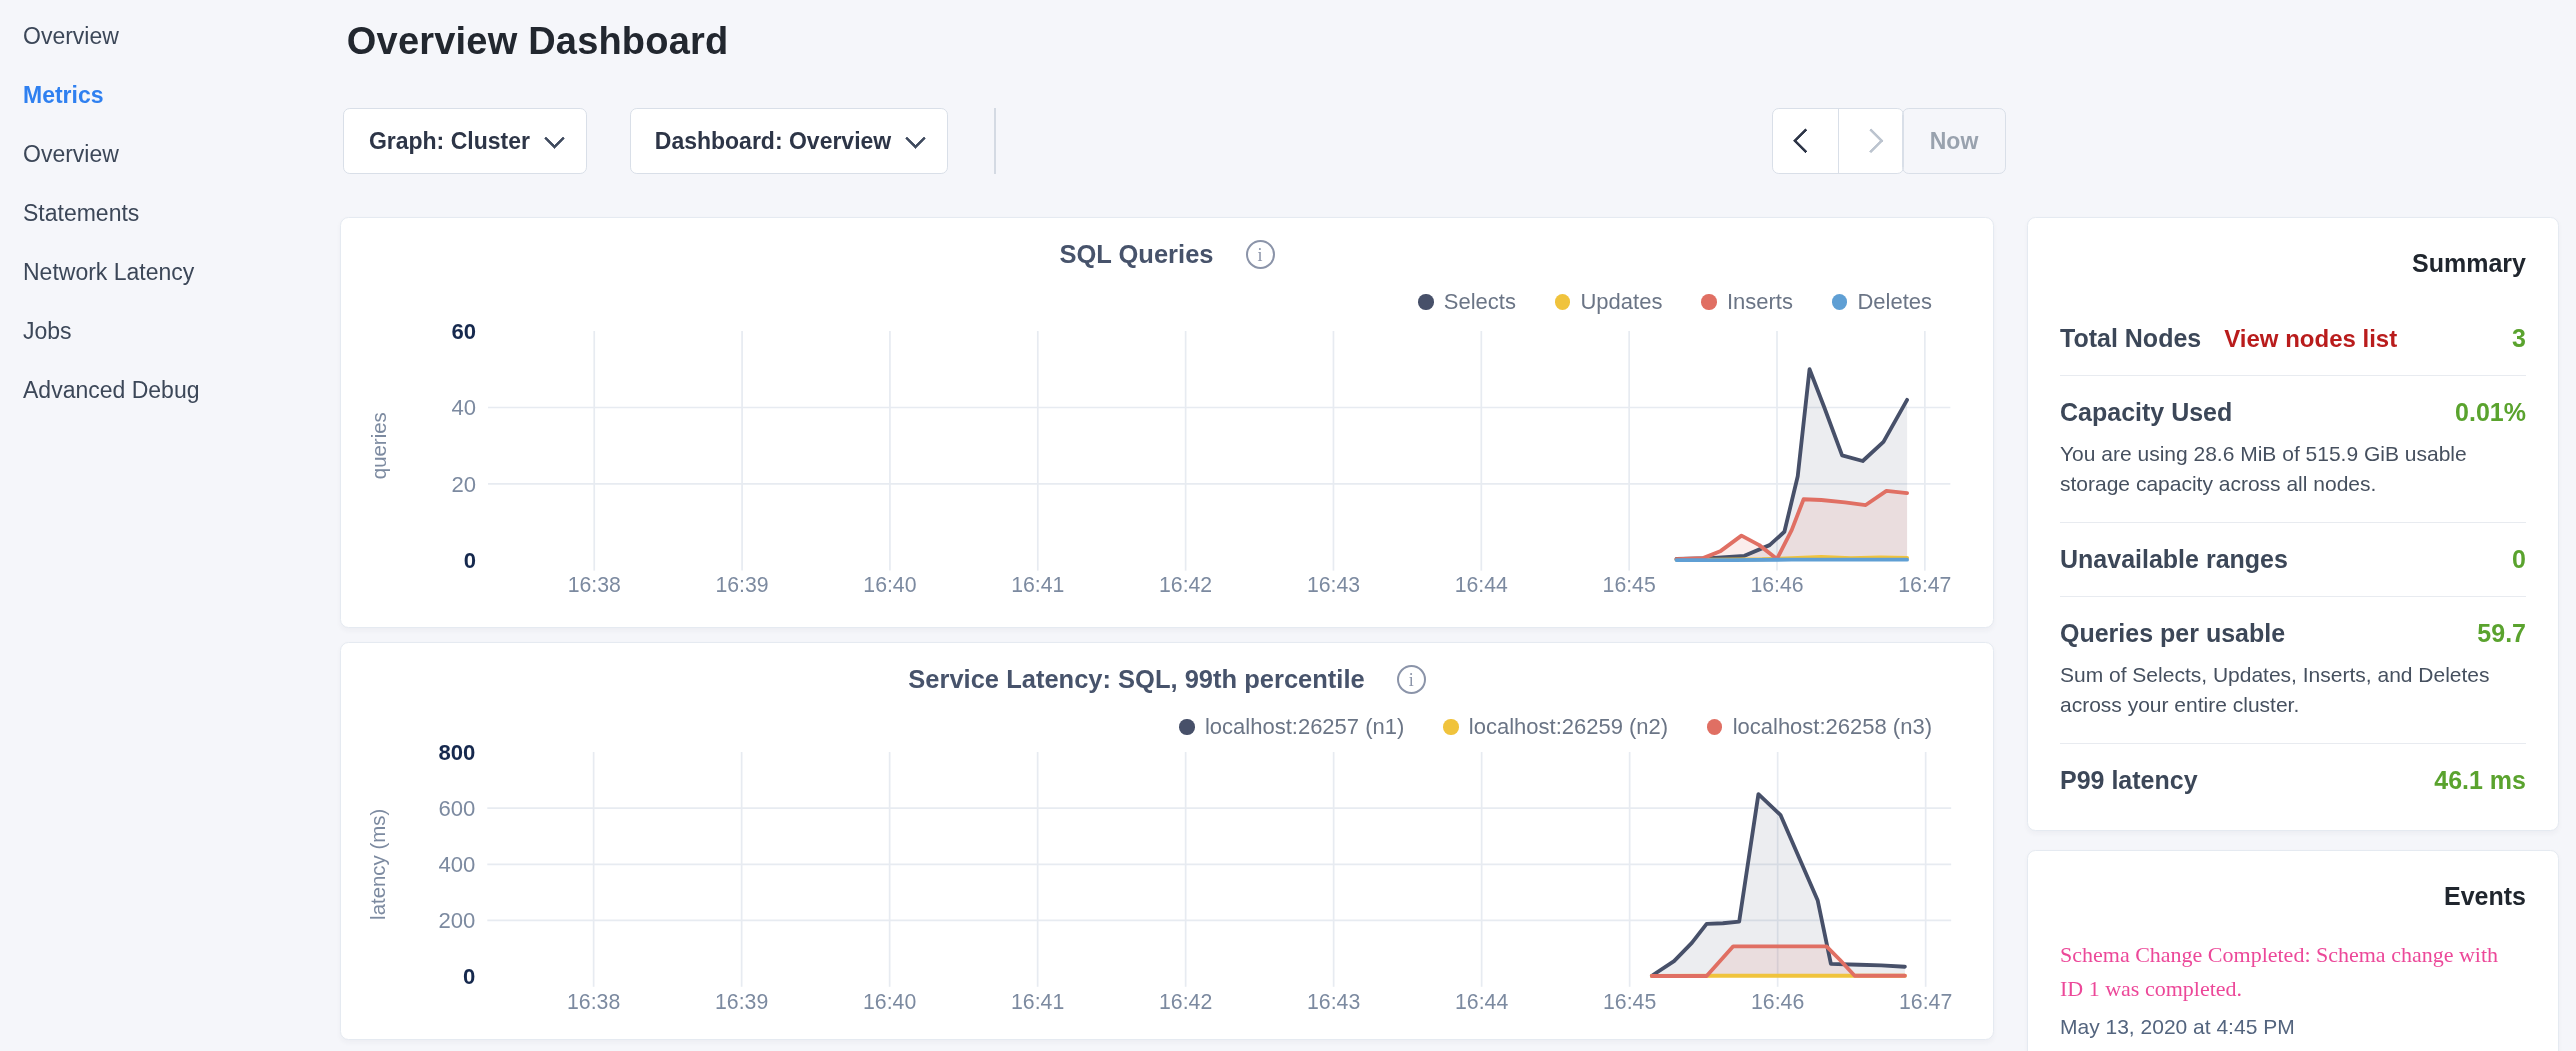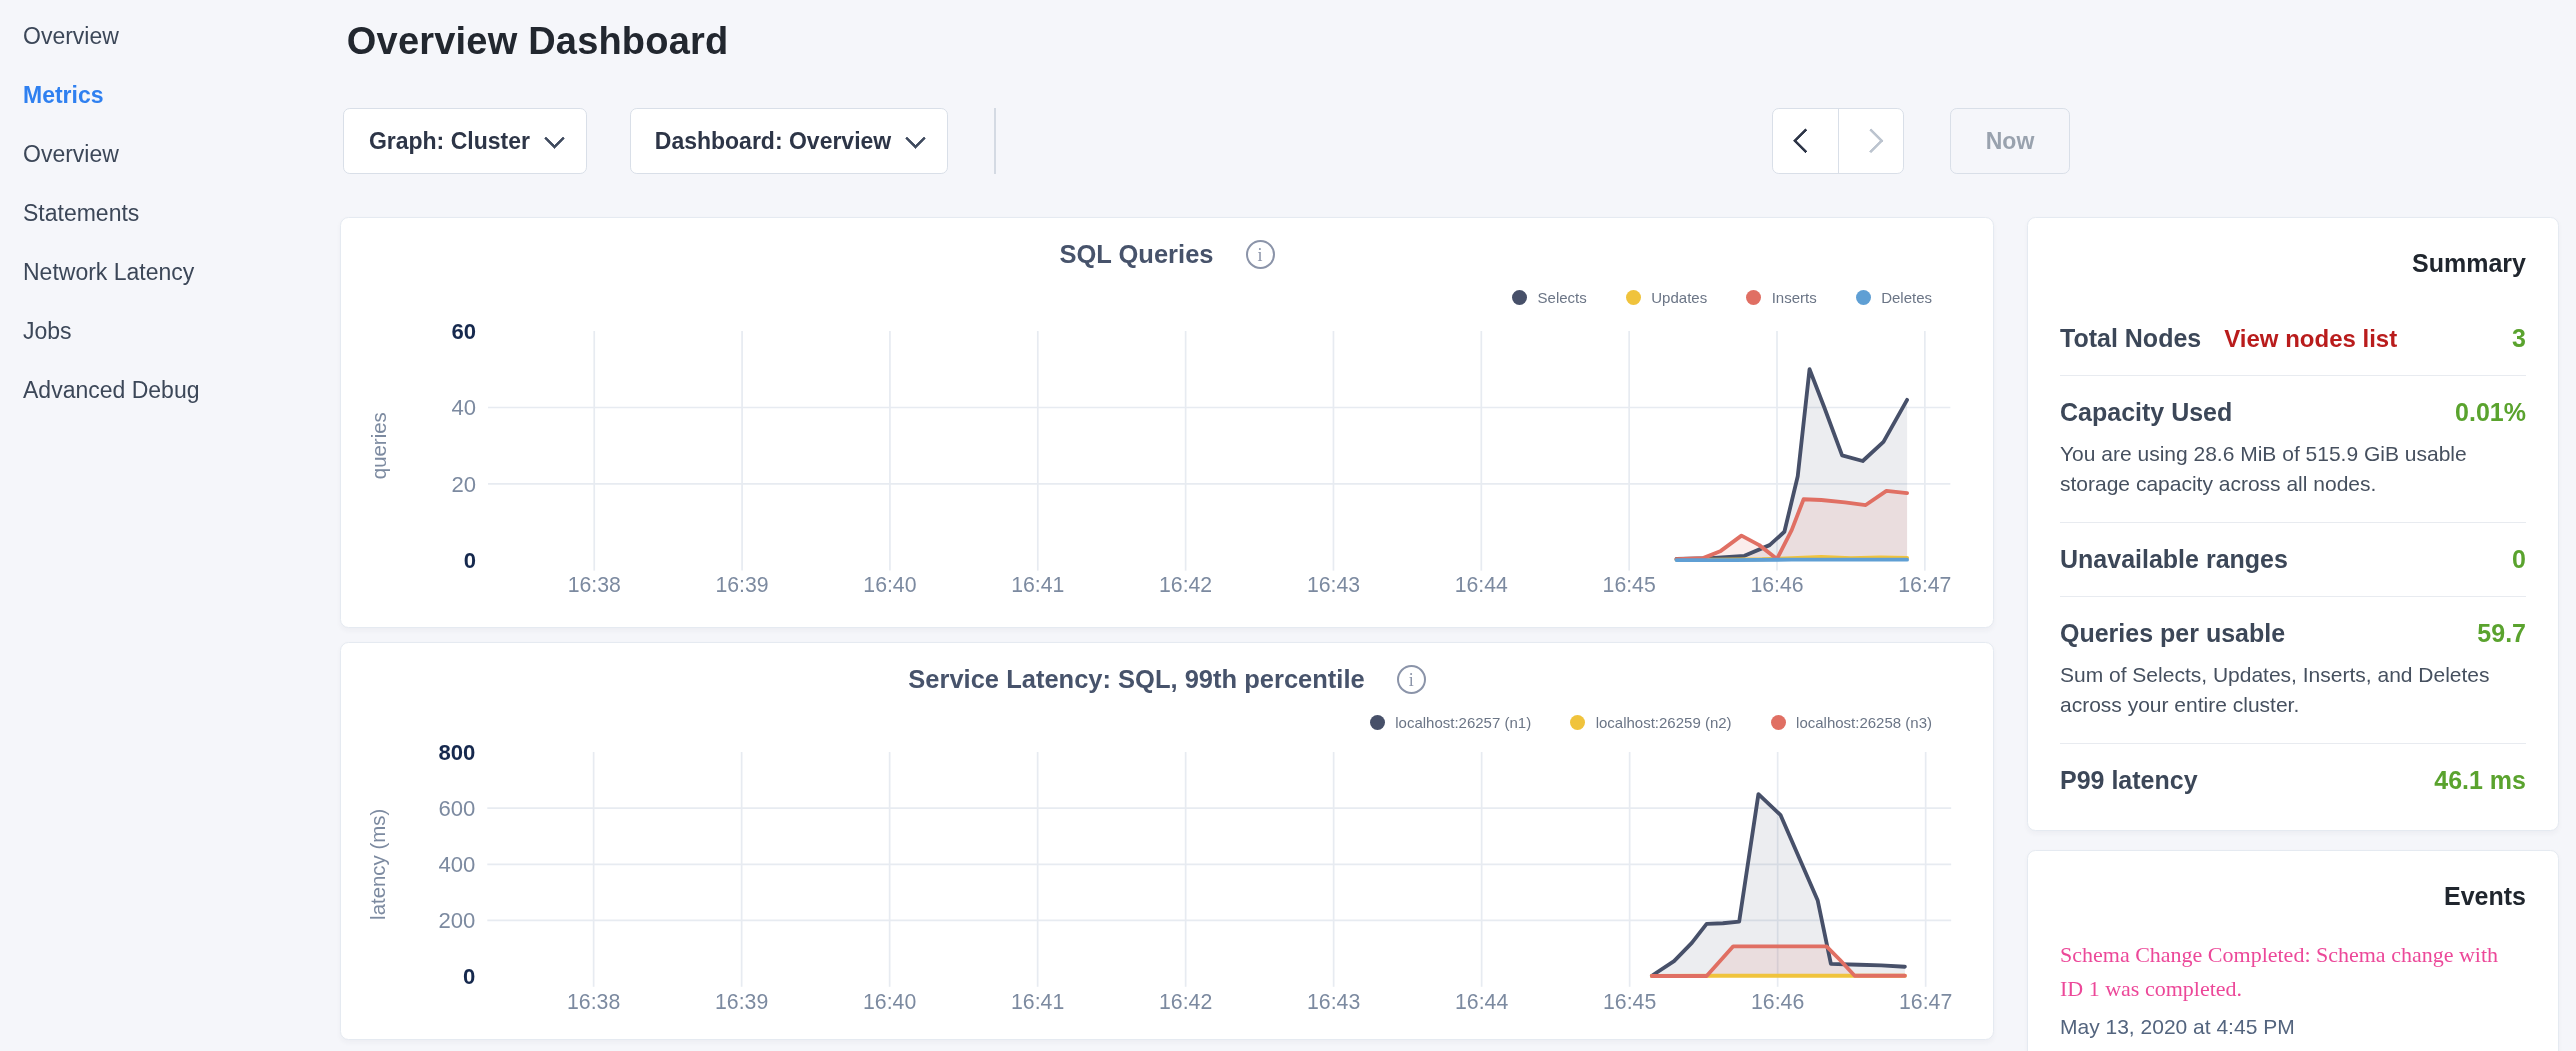--- a/index.html
+++ b/index.html
@@ -29,42 +29,42 @@
   .tdivider { position:absolute; top:108px; left:654px; width:1.7px; height:66px; background:#d4dae3; }
   .time-box { left:691px; width:714px; justify-content:flex-start; padding-left:18.7px; gap:24px; }
   .time-box .chev { position:absolute; right:25.5px; }
   .badge-10m { background:#dbe0ea; border-radius:6.8px; padding:6px 13.6px; font-size:21px; font-weight:700; color:#39424f; }
   .time-label { font-size:24px; }
   .nav-arrows { left:1432px; width:132px; padding:0; justify-content:stretch; }
   .nav-arrows .half { flex:1; height:100%; display:flex; align-items:center; justify-content:center; }
   .nav-arrows .half + .half { border-left:1.7px solid #d9dfe8; }
   .arrow-prev { color:#2d3547; }
   .arrow-next { color:#bcc4cf; }
-  .btn-now { left:1610px; width:120px; background:transparent; color:#99a2ae; }
+  .btn-now { left:1562px; width:104px; background:transparent; color:#99a2ae; }
 
   .chev { display:inline-block; width:12px; height:12px;
           border-right:3px solid currentColor; border-bottom:3px solid currentColor; border-radius:0.9px; }
   .chev.down { transform:rotate(45deg); margin-top:-5.1px; }
   .chev.left { transform:rotate(135deg); width:14.5px; height:14.5px; border-width:3.8px; }
   .chev.right{ transform:rotate(-45deg); width:14.5px; height:14.5px; border-width:3.8px; }
   .dd-chev { color:#3f4a5e; }
 
   
   .card { position:absolute; background:#fff; border:1.7px solid #e5eaf1; border-radius:8.5px;
           box-shadow:0 2.6px 5.1px rgba(40,50,70,0.04); box-sizing:border-box; }
   #chart-card-0 { left:0; top:217px; width:1654px; height:411px; }
   #chart-card-1 { left:0; top:642px; width:1654px; height:398px; }
 
   .chart-title-row { position:absolute; top:22px; left:0; right:0; display:flex; justify-content:center; align-items:center; gap:32px; }
   .chart-title { font-size:25.5px; font-weight:700; color:#47536b; }
   .info-icon { width:29px; height:29px; box-sizing:border-box; border:2.6px solid #8b94a9; border-radius:50%;
                color:#8b94a9; font-size:18px; line-height:1; display:flex; align-items:center; justify-content:center;
                font-family:"Liberation Serif", serif; cursor:pointer; }
   .chart-legend { position:absolute; top:71px; right:61px; display:flex; gap:39px; align-items:center; }
-  .legend-item { display:flex; align-items:center; gap:10.2px; font-size:15px; color:#6b7586; cursor:pointer; }
+  .legend-item { display:flex; align-items:center; gap:10.2px; font-size:22px; color:#6b7586; cursor:pointer; }
   .legend-dot { width:15.3px; height:15.3px; border-radius:50%; }
   .chart-svg { position:absolute; inset:0; }
   .chart-svg svg { display:block; }
 
   
   #summary-card { left:2027px; top:217px; width:532px; height:614px; padding:0 32px; overflow:hidden; }
   #events-card  { left:2027px; top:850px; width:532px; height:255px; padding:0 32px; overflow:hidden; }
   .panel-title { text-align:right; font-size:25px; font-weight:700; color:#20262e; margin:31px 0 0 0; }
   .summary-rows { margin-top:24px; }
   .srow { padding:22px 0; }

